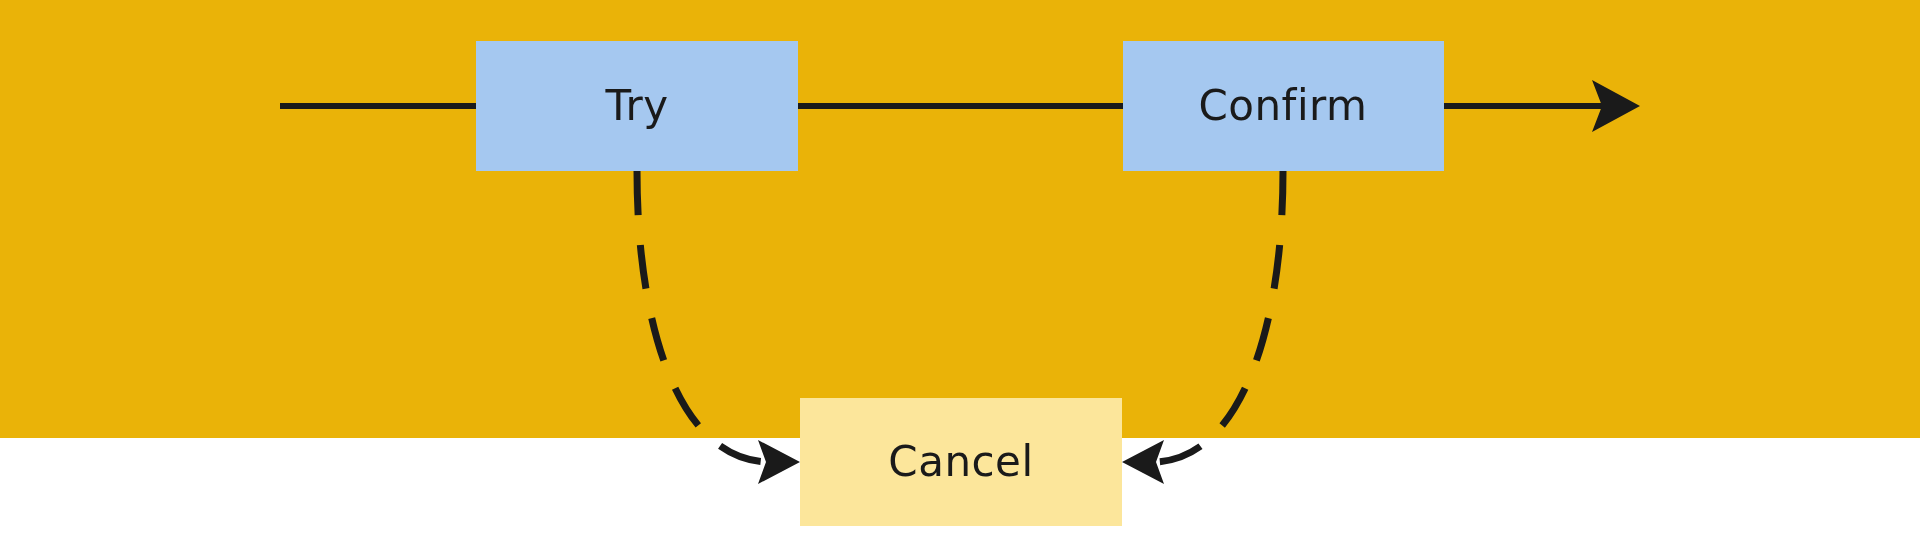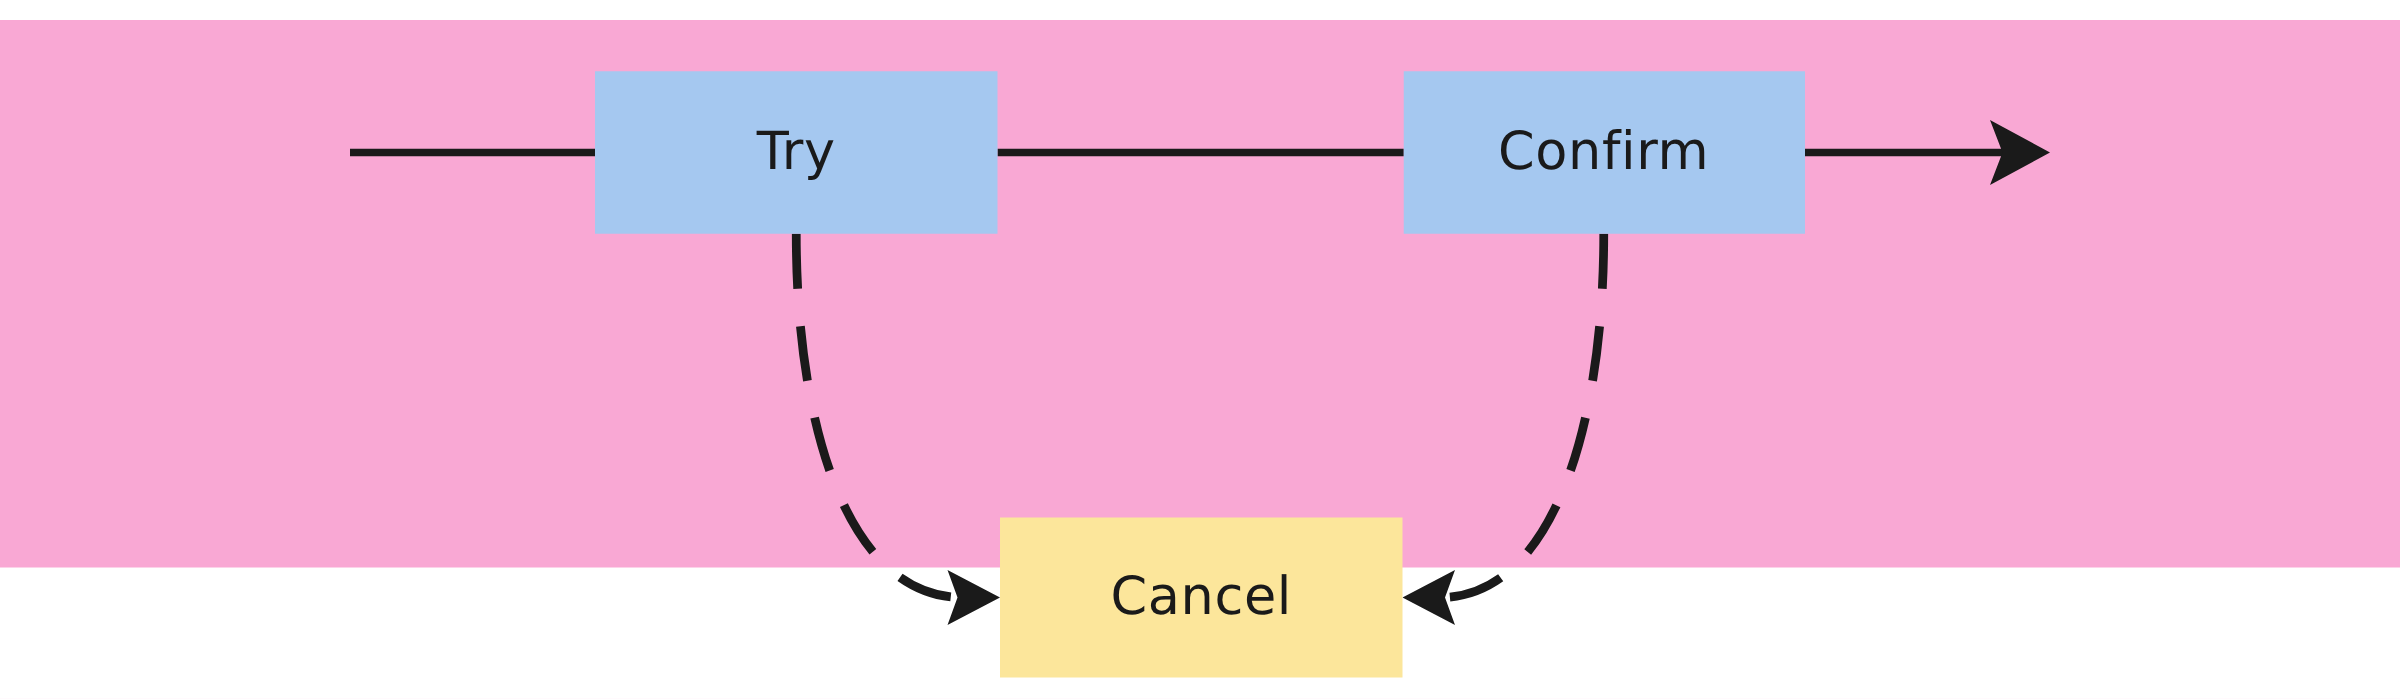--- a/index.html
+++ b/index.html
@@ -11,22 +11,21 @@
   body {
     width: 1920px;
     height: 559px;
     font-family: "DejaVu Sans", "Liberation Sans", sans-serif;
     overflow: hidden;
   }
   #diagram-root {
     position: relative;
     width: 1920px;
     height: 438px;
-    background: #f9a8d4;
-    margin-top: 16px;
+    background: #eab308;
   }
   svg#flow-svg {
     position: absolute;
     top: 0;
     left: 0;
     width: 1920px;
     height: 559px;
     display: block;
   }
   .node-label {

